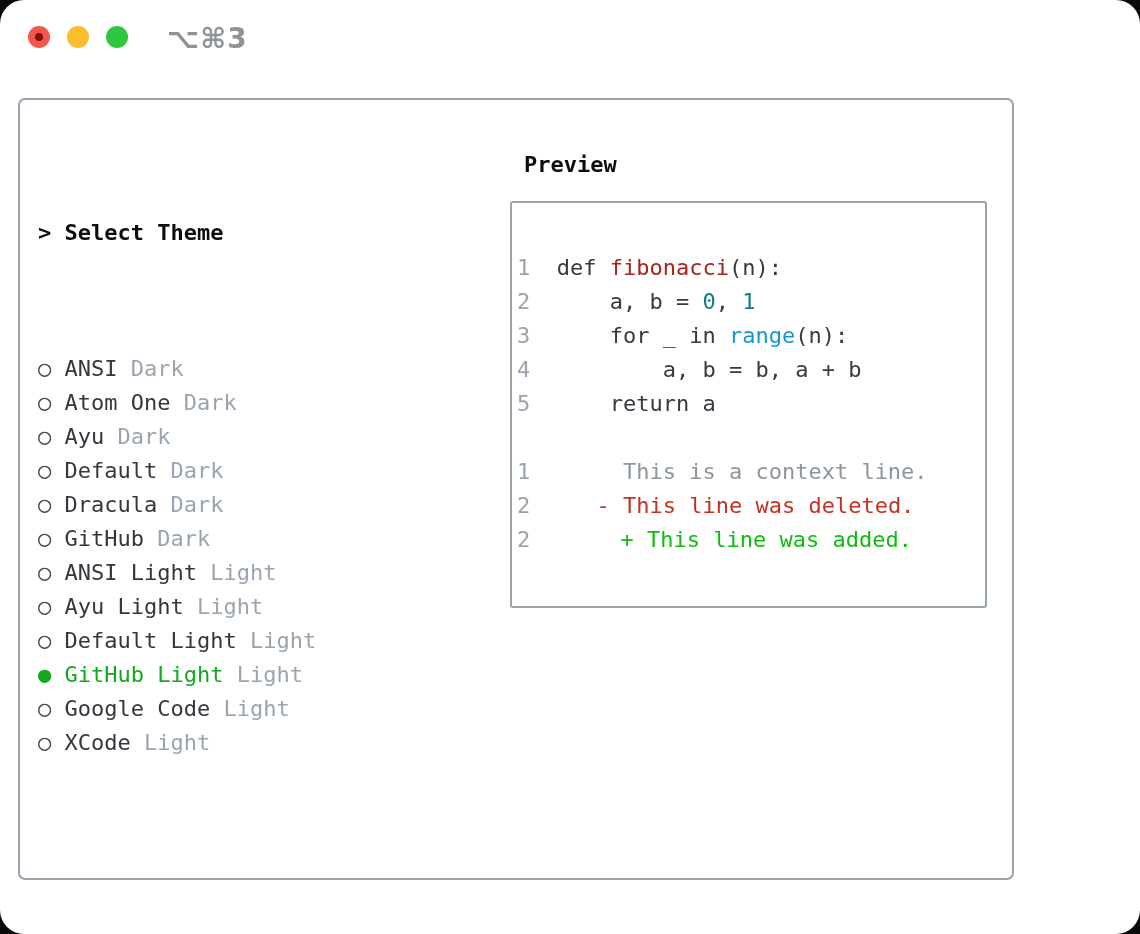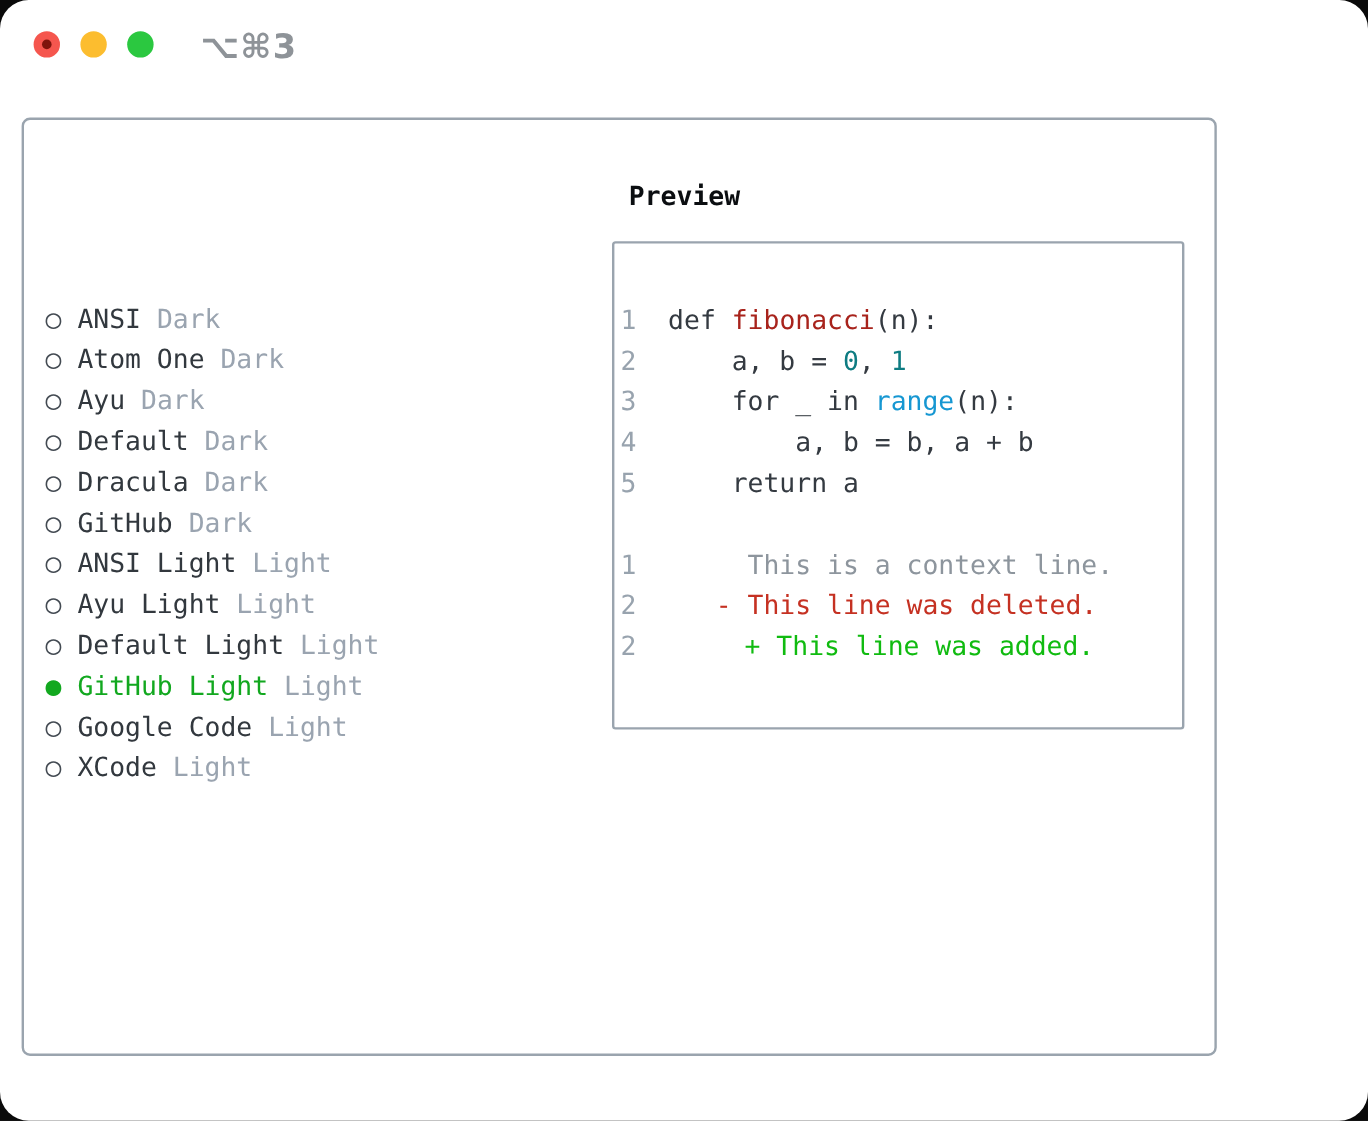--- a/index.html
+++ b/index.html
@@ -87,20 +87,21 @@
         </div>
         <div class="light" style="background: rgb(252, 189, 47);"></div>
         <div class="light" style="background: rgb(43, 200, 64);"></div>
       </div>
     <div class="shortcut">⌥⌘3</div>
   </div>
 
   <div class="panel">
 
     <div class="leftcol">
+      <div class="line"><span class="caret">&gt;</span><span> </span><span class="hdr">Select Theme</span></div>
 
       <div id="theme-options"><div class="line"><span class="bullet">○</span> <span class="tname">ANSI</span> <span class="variant">Dark</span></div><div class="line"><span class="bullet">○</span> <span class="tname">Atom One</span> <span class="variant">Dark</span></div><div class="line"><span class="bullet">○</span> <span class="tname">Ayu</span> <span class="variant">Dark</span></div><div class="line"><span class="bullet">○</span> <span class="tname">Default</span> <span class="variant">Dark</span></div><div class="line"><span class="bullet">○</span> <span class="tname">Dracula</span> <span class="variant">Dark</span></div><div class="line"><span class="bullet">○</span> <span class="tname">GitHub</span> <span class="variant">Dark</span></div><div class="line"><span class="bullet">○</span> <span class="tname">ANSI Light</span> <span class="variant">Light</span></div><div class="line"><span class="bullet">○</span> <span class="tname">Ayu Light</span> <span class="variant">Light</span></div><div class="line"><span class="bullet">○</span> <span class="tname">Default Light</span> <span class="variant">Light</span></div><div class="line"><span class="bullet sel">●</span> <span class="tname sel">GitHub Light</span> <span class="variant">Light</span></div><div class="line"><span class="bullet">○</span> <span class="tname">Google Code</span> <span class="variant">Light</span></div><div class="line"><span class="bullet">○</span> <span class="tname">XCode</span> <span class="variant">Light</span></div></div>
 
       <div class="spacer"></div>
 
       
 
       
 
       

